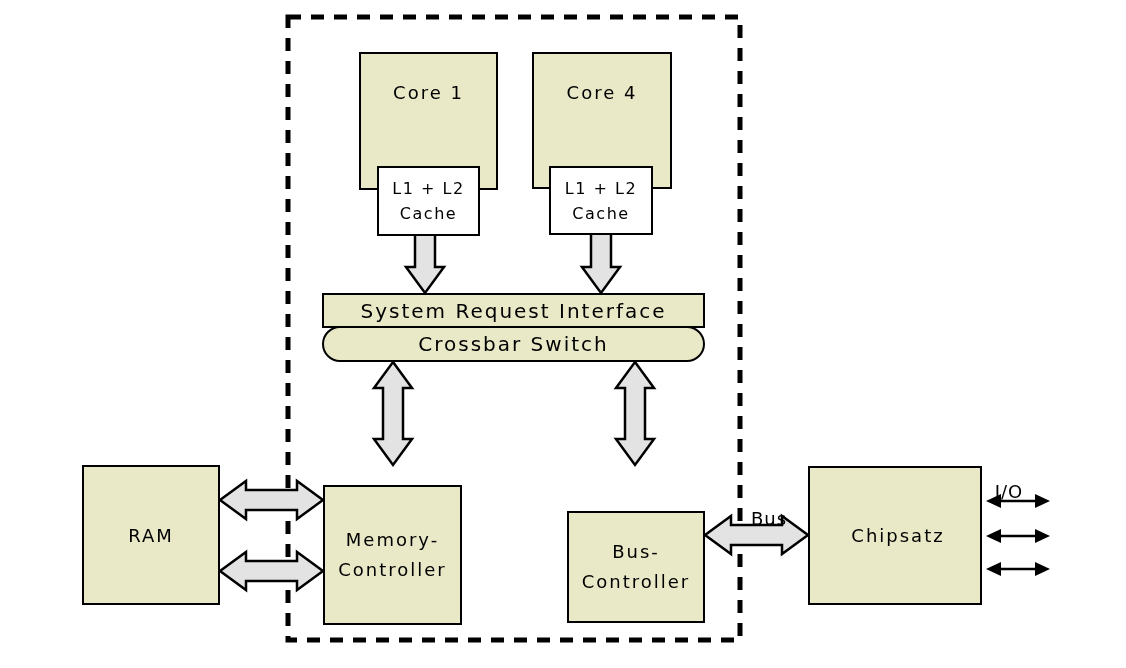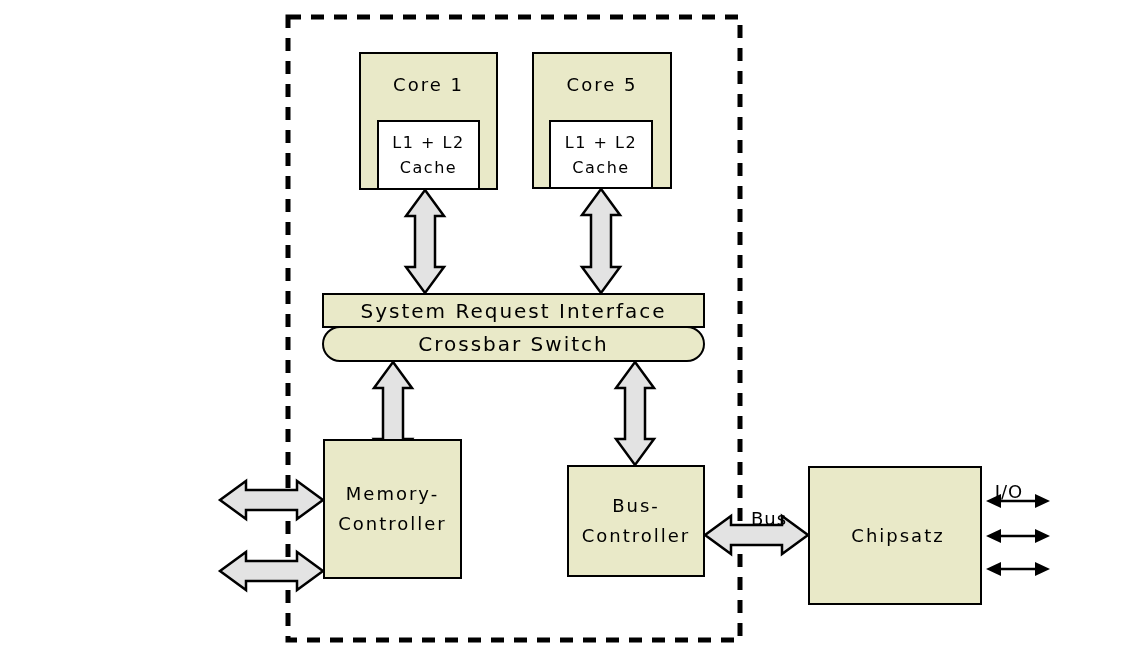--- a/index.html
+++ b/index.html
@@ -25,41 +25,41 @@
   .node{
     position:absolute;
     background:var(--node-fill);
     border:2.5px solid var(--border);
     display:flex;align-items:center;justify-content:center;
     text-align:center;
     font-size:18px;letter-spacing:2px;
     z-index:2;
   }
   .node.top-label{align-items:flex-start;}
-  .node.top-label .lbl{padding-top:20px;}
+  .node.top-label .lbl{padding-top:28px;}
   .cache{
     position:absolute;
     background:var(--cache-fill);
     border:2.5px solid var(--border);
     display:flex;align-items:center;justify-content:center;
     text-align:center;
     font-size:16px;letter-spacing:1.5px;line-height:25px;
     z-index:3;
   }
   .bar{
     position:absolute;
     background:var(--node-fill);
     border:2.5px solid var(--border);
     display:flex;align-items:center;justify-content:center;
     text-align:center;
     font-size:20px;letter-spacing:2px;
     z-index:2;
   }
   .two-line{line-height:30px;}
-  .prewrap{white-space:pre-line;}
+  .prewrap{white-space:pre-line;margin-top:46px;}
 
   .float-label{
     position:absolute;
     font-size:18px;letter-spacing:1px;
     text-align:center;
     z-index:4;
     margin-top:21px;
   }
 
   
@@ -121,31 +121,32 @@
       <line class="thin-arrow-line" x1="999" y1="569" x2="1037" y2="569"></line>
       <polygon class="thin-arrow-head" points="986,569 1001,562 1001,576"></polygon>
       <polygon class="thin-arrow-head" points="1050,569 1035,562 1035,576"></polygon>
     </g>
   </svg>
 
   <div class="node top-label" id="core1">
     <span class="lbl">Core 1</span>
   </div>
   <div class="node top-label" id="core2">
-    <span class="lbl">Core 5</span>
+    <span class="lbl">Core 4</span>
   </div>
 
   <div class="cache prewrap" id="cache1">L1 + L2
 Cache</div>
   <div class="cache prewrap" id="cache2">L1 + L2
 Cache</div>
 
   <div class="bar" id="sri">System Request Interface</div>
   <div class="bar" id="crossbar">Crossbar Switch</div>
 
+  <div class="node" id="ram">RAM</div>
   <div class="node prewrap two-line" id="memctrl">Memory-
 Controller</div>
   <div class="node prewrap two-line" id="busctrl">Bus-
 Controller</div>
   <div class="node" id="chipset">Chipsatz</div>
 
   <div class="float-label" id="bus-label">Bus</div>
   <div class="float-label" id="io-label">I/O</div>
 
 </div>

